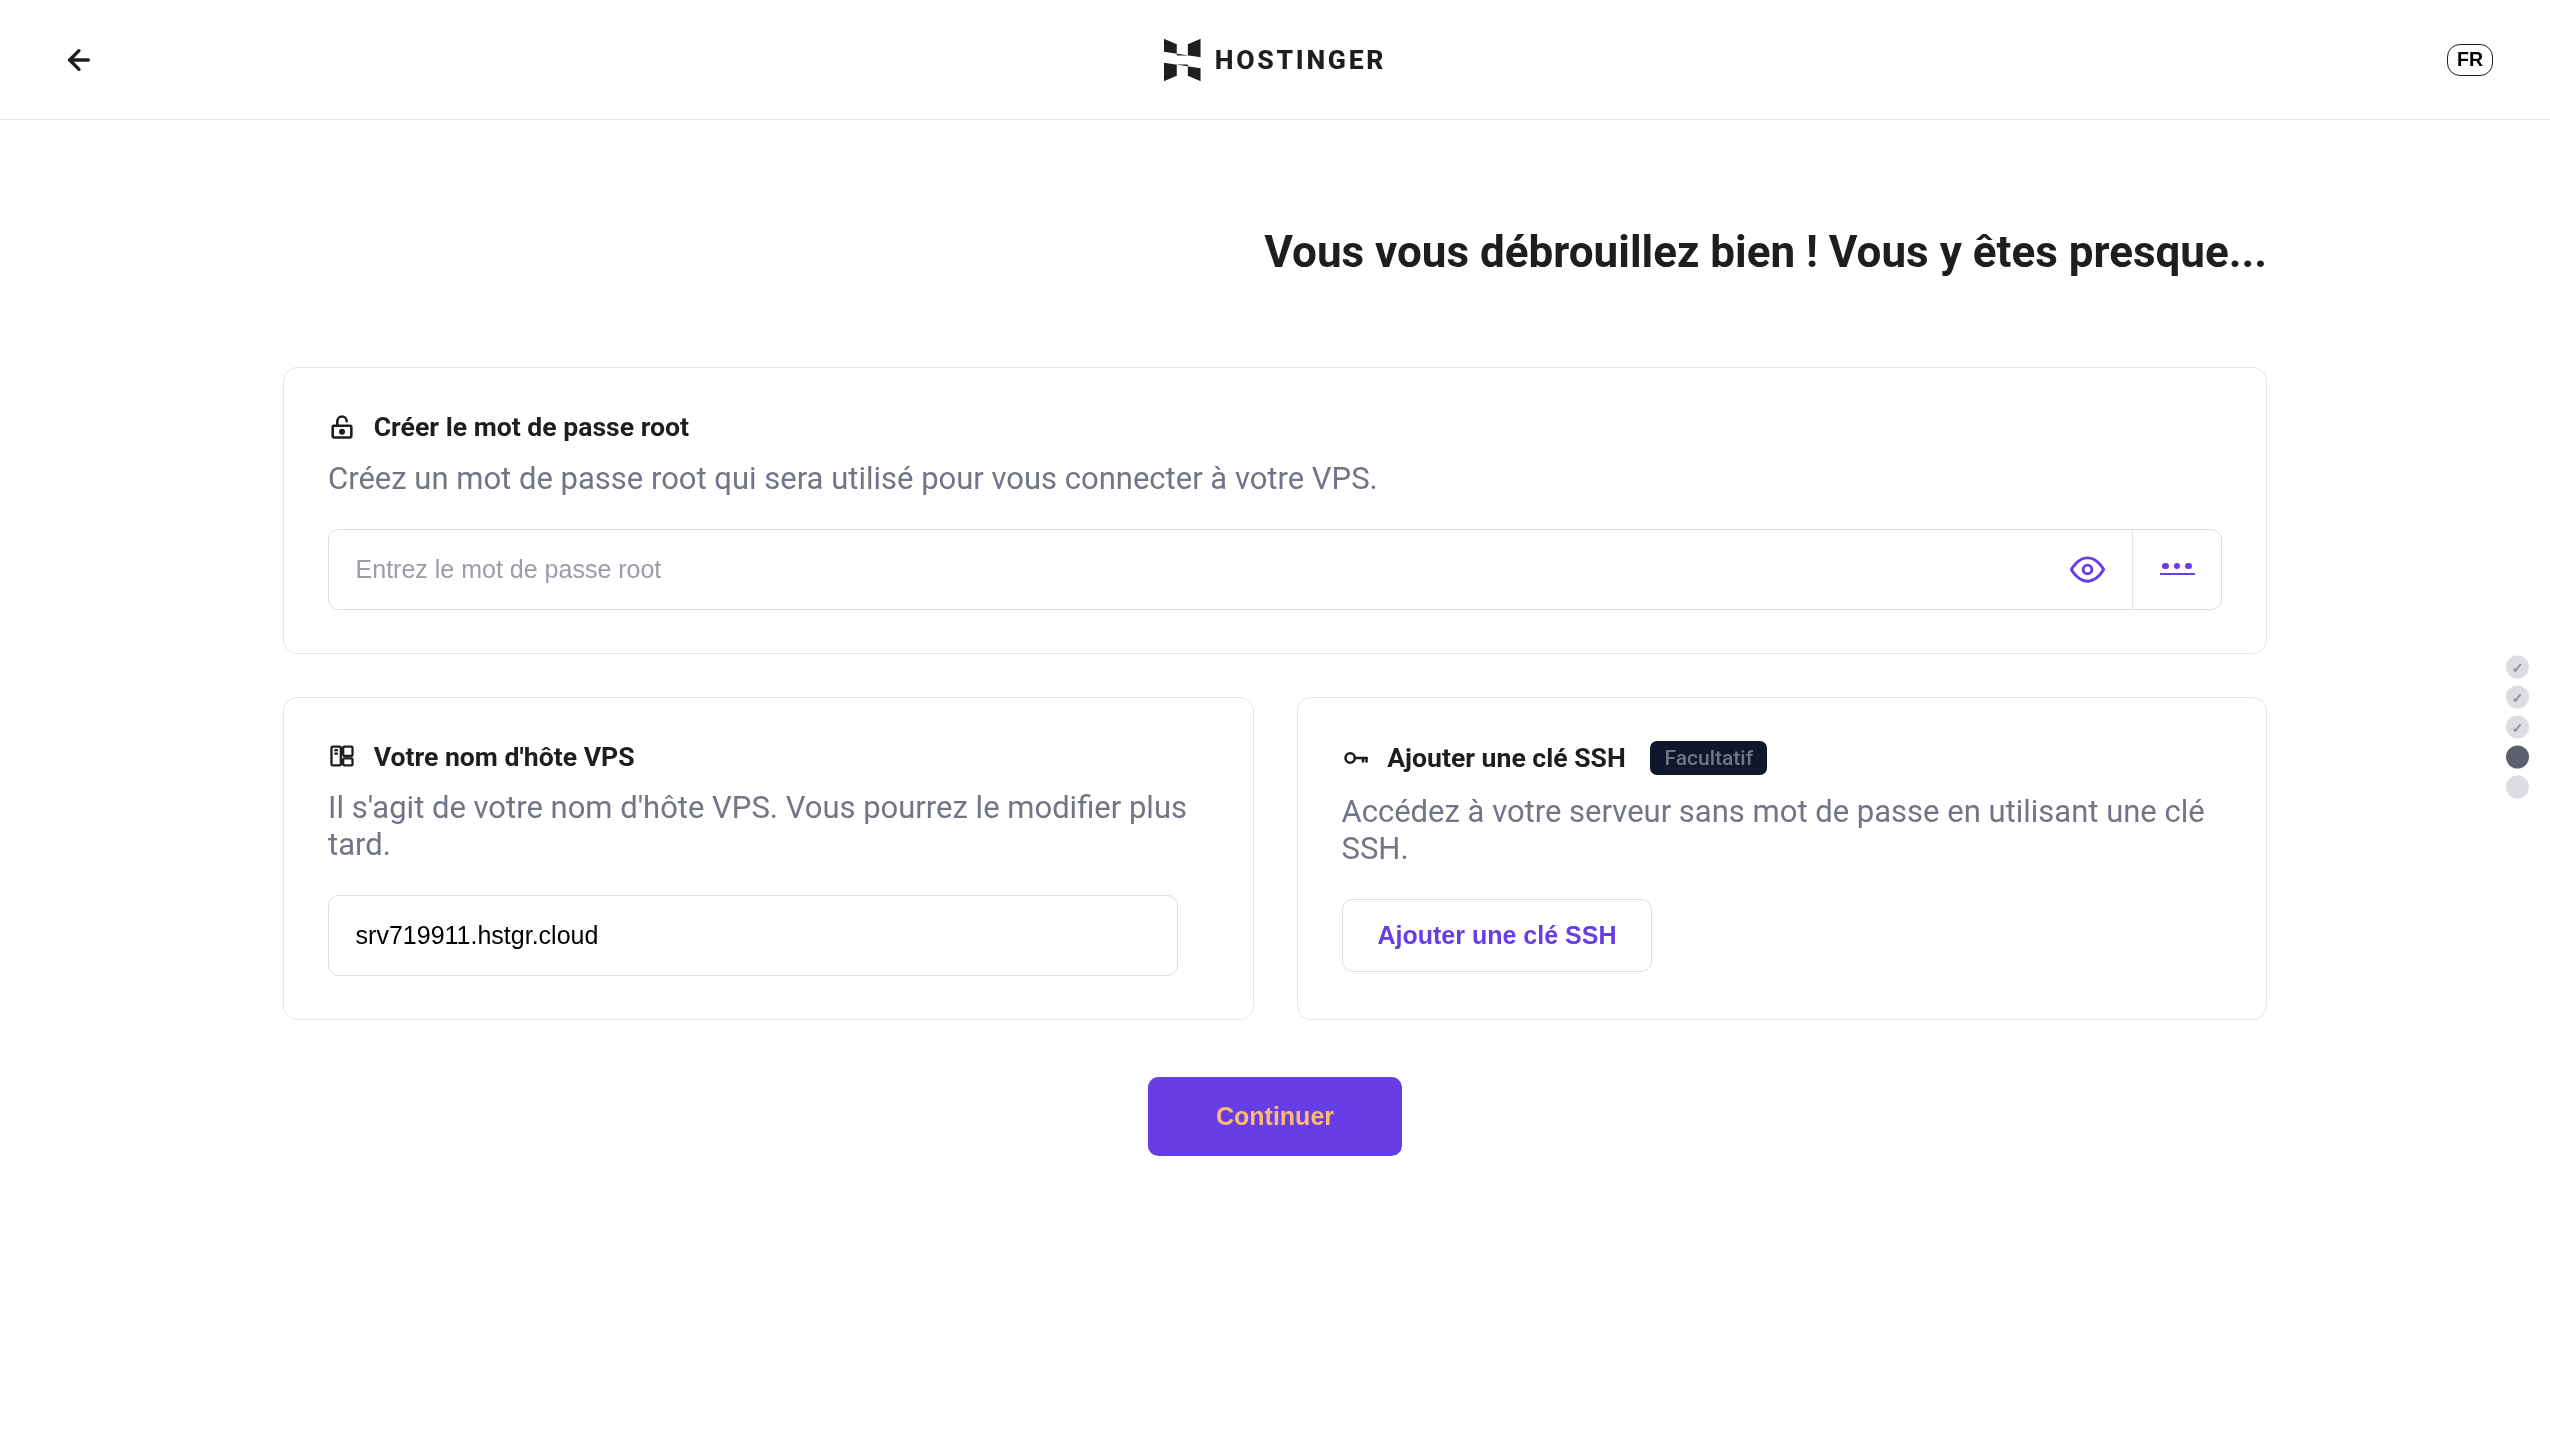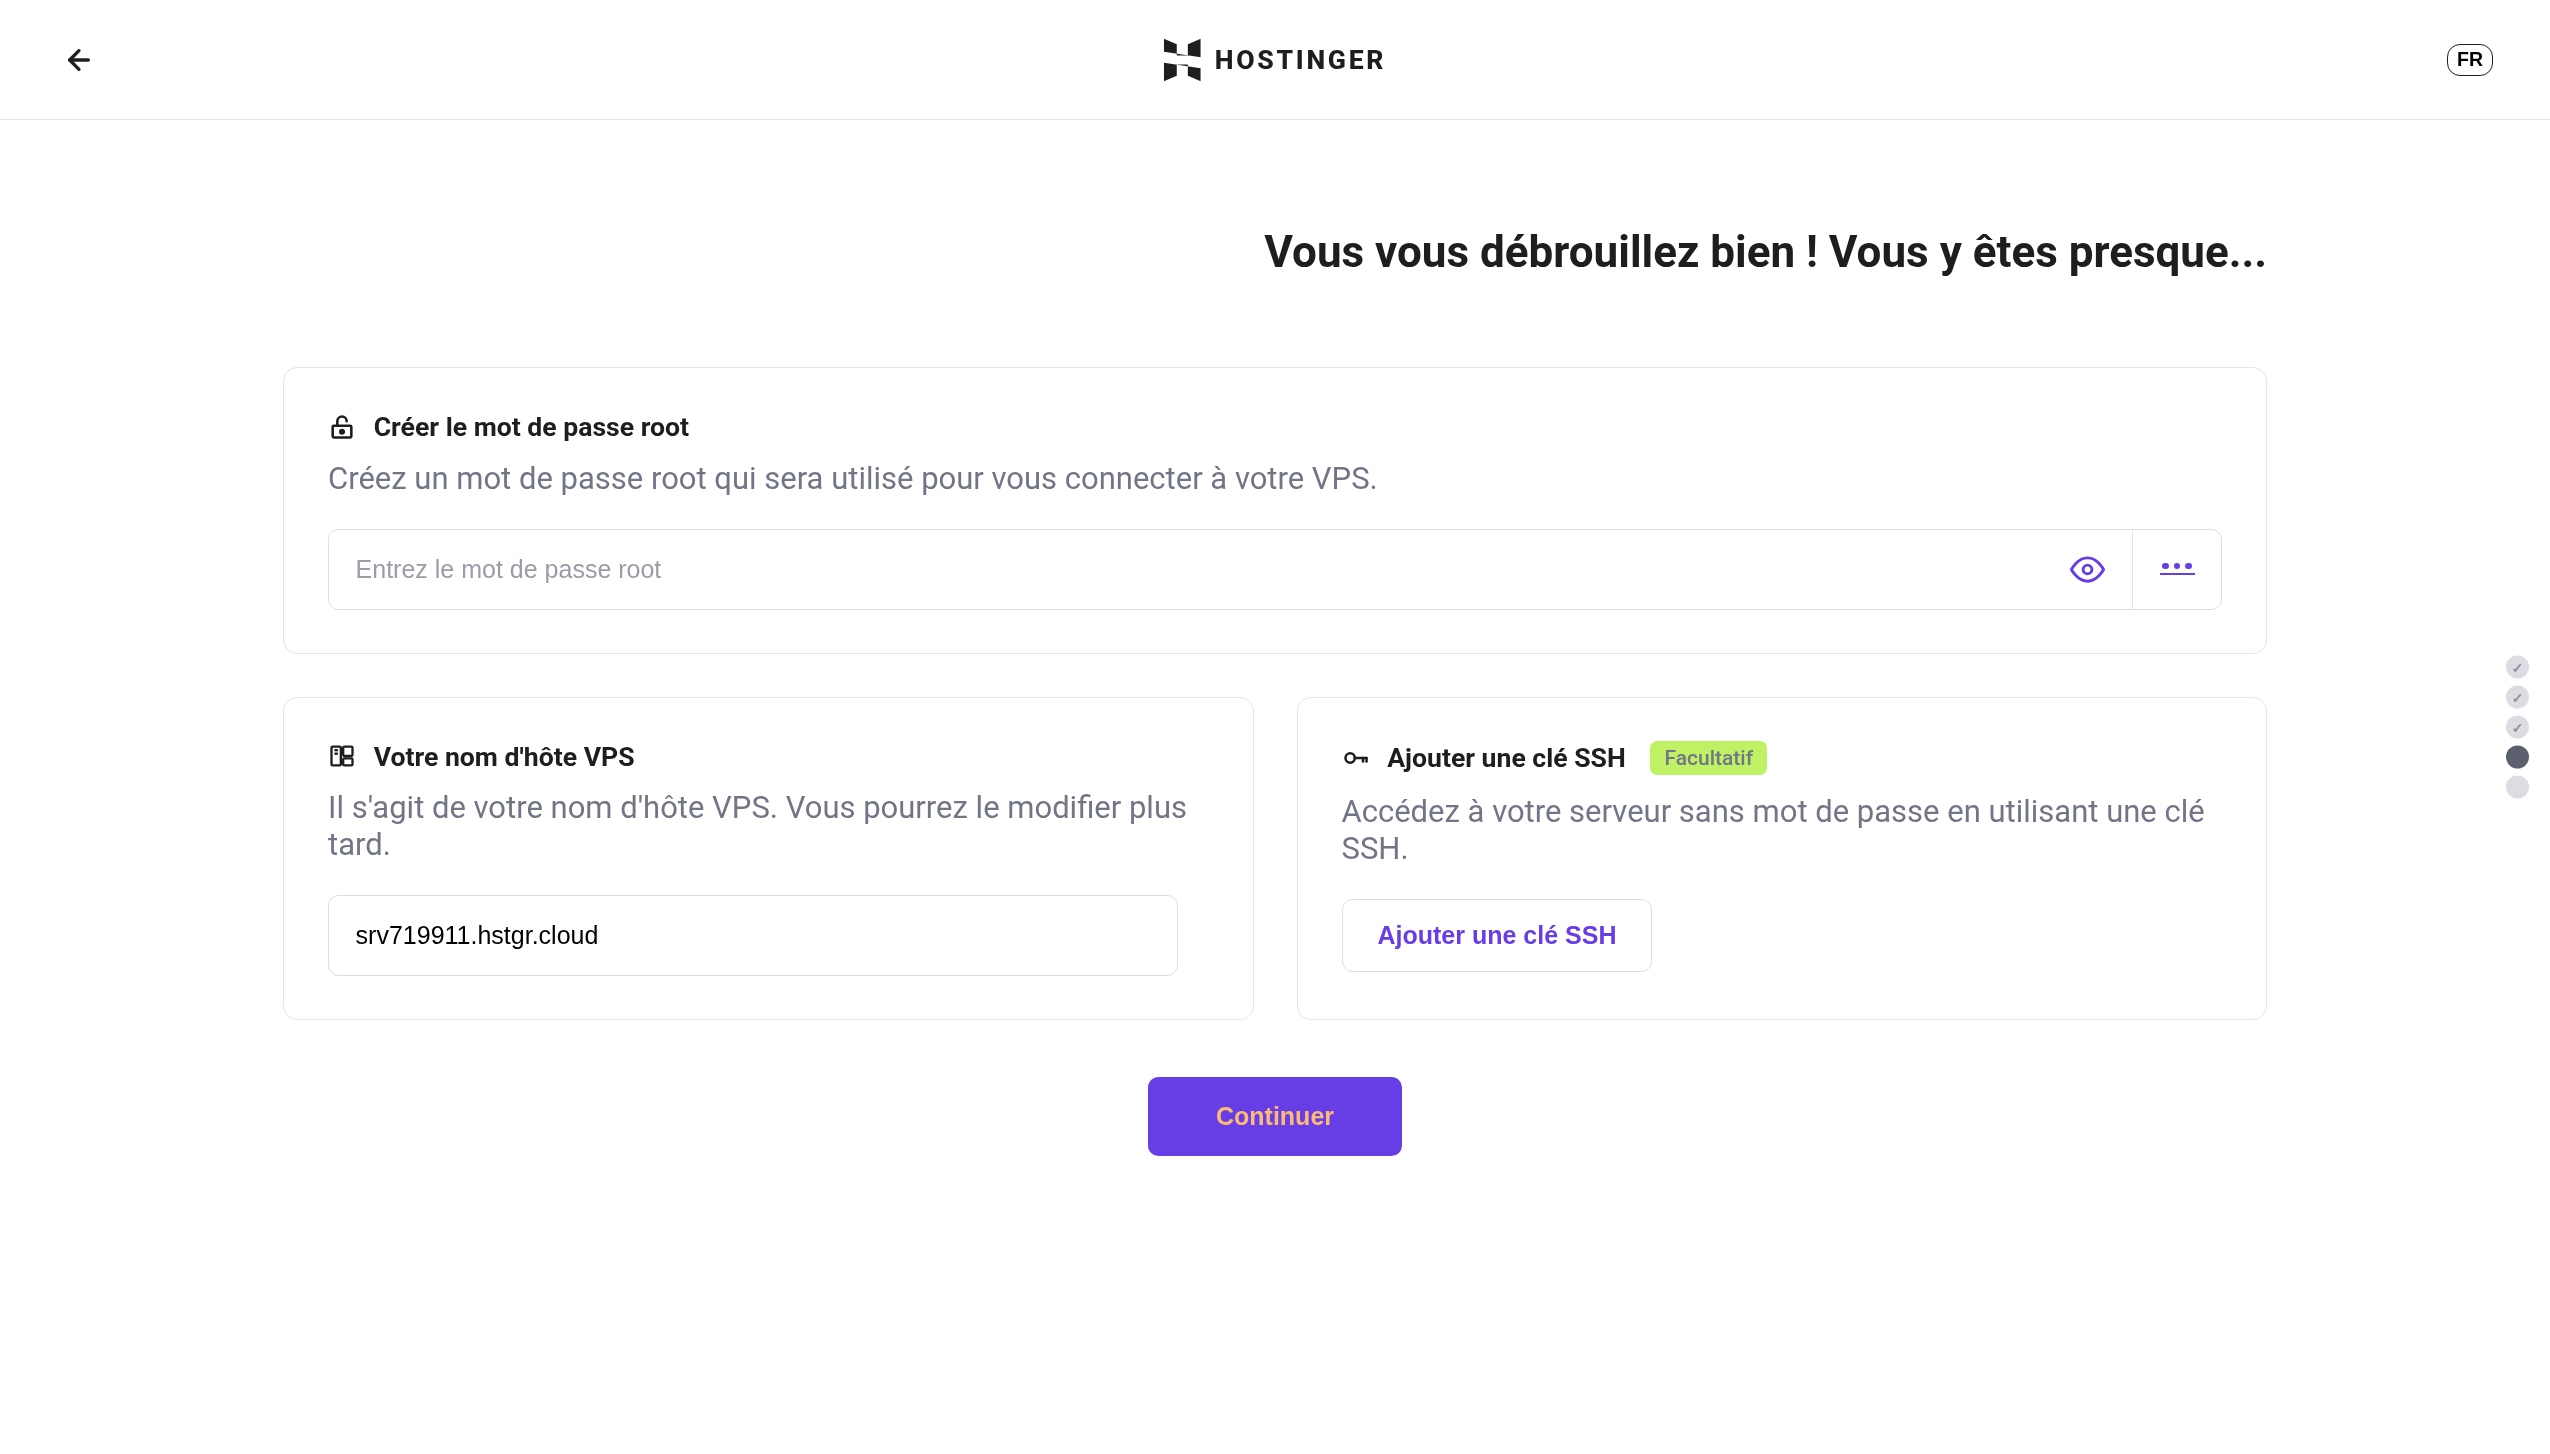--- a/index.html
+++ b/index.html
@@ -206,21 +206,21 @@
       height: 81px;
       width: 100%;
       max-width: 850px;
       padding: 0 26.6px;
       font-size: 25px;
       outline: none;
       color: #000000;
     }
     
     .optional-badge {
-      background: #bef264;
+      background: #0f172a;
       color: #727586;
       font-size: 21px;
       font-weight: 500;
       padding: 5.3px 14px;
       border-radius: 7px;
       margin-left: 7px;
     }
     
     .secondary-btn {
       border: 1.8px solid #dcdde3;

